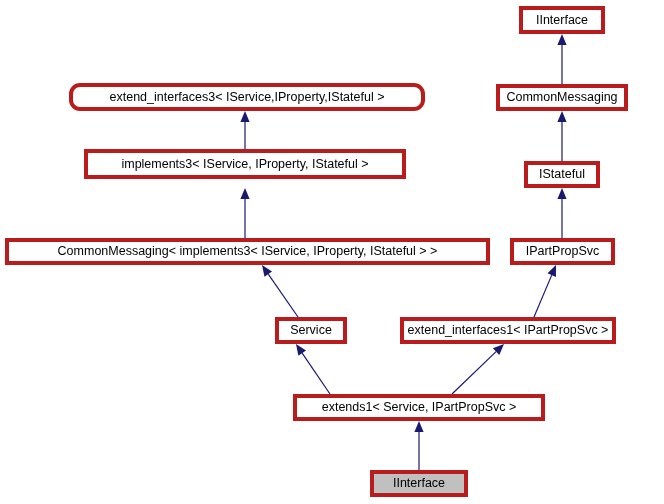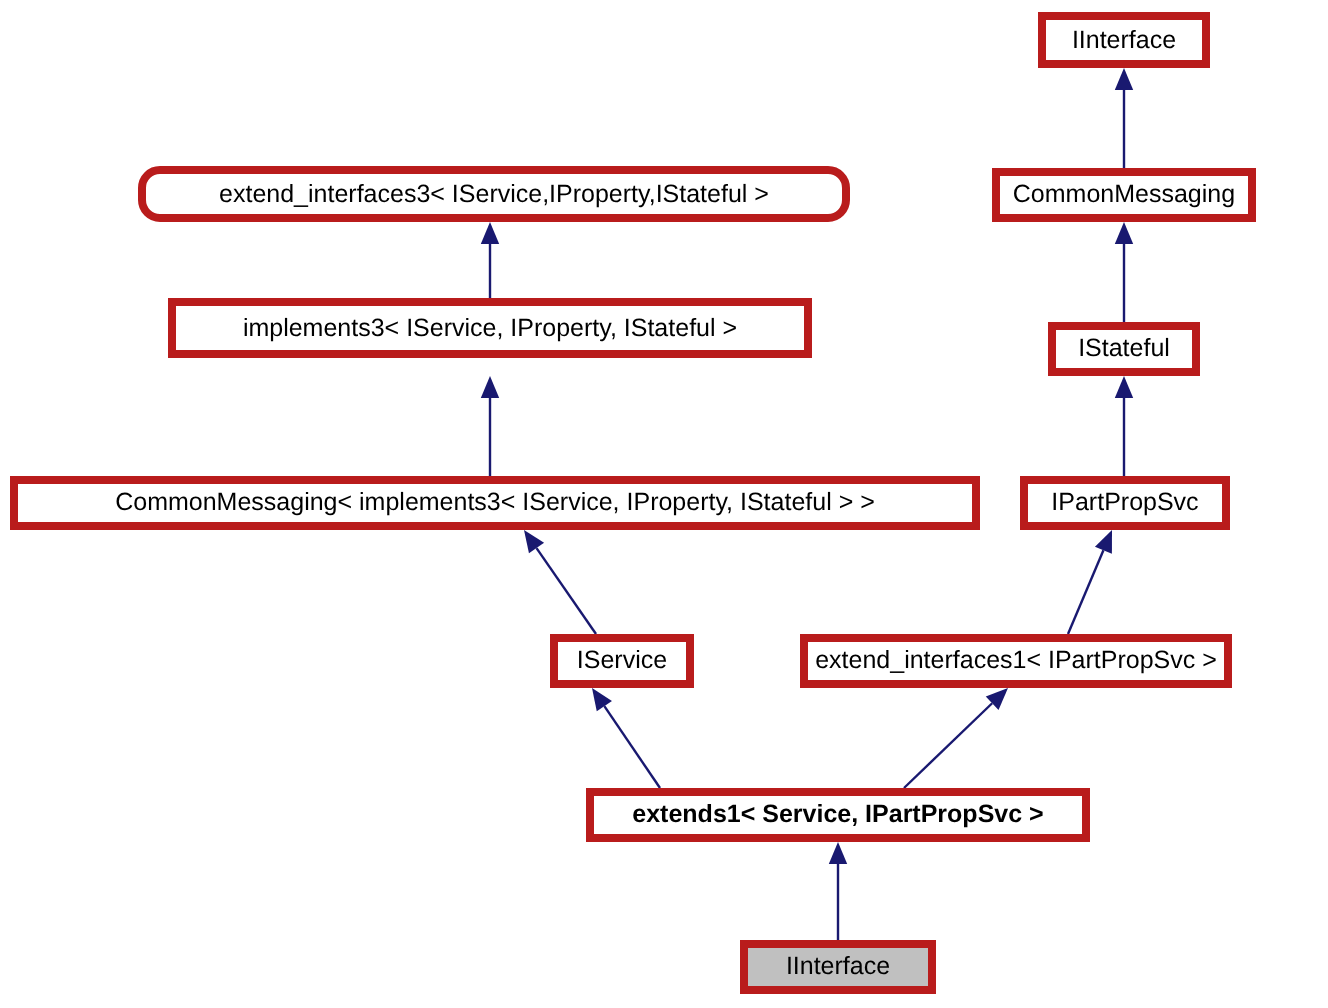--- a/index.html
+++ b/index.html
@@ -110,26 +110,26 @@
       <div class="node-box" style="left: 69px; top: 83px; width: 356px; height: 28px; border-radius: 11px;">
         <span class="node-label">extend_interfaces3&lt; IService,IProperty,IStateful &gt;</span>
       </div>
       <div class="node-box" style="left: 84px; top: 149px; width: 322px; height: 30px;">
         <span class="node-label">implements3&lt; IService, IProperty, IStateful &gt;</span>
       </div>
       <div class="node-box" style="left: 5px; top: 238px; width: 485px; height: 27px;">
         <span class="node-label">CommonMessaging&lt; implements3&lt; IService, IProperty, IStateful &gt; &gt;</span>
       </div>
       <div class="node-box" style="left: 275px; top: 317px; width: 72px; height: 27px;">
-        <span class="node-label">IService</span>
+        <span class="node-label">Service</span>
       </div>
       <div class="node-box" style="left: 400px; top: 317px; width: 216px; height: 27px;">
         <span class="node-label">extend_interfaces1&lt; IPartPropSvc &gt;</span>
       </div>
-      <div class="node-box" style="left: 293px; top: 394px; width: 252px; height: 27px; font-weight: bold;">
+      <div class="node-box" style="left: 293px; top: 394px; width: 252px; height: 27px;">
         <span class="node-label">extends1&lt; Service, IPartPropSvc &gt;</span>
       </div>
       <div class="node-box highlight" style="left: 370px; top: 470px; width: 98px; height: 27px;">
         <span class="node-label">IInterface</span>
       </div>
     </div>
 
 </div>
 
 </body></html>

